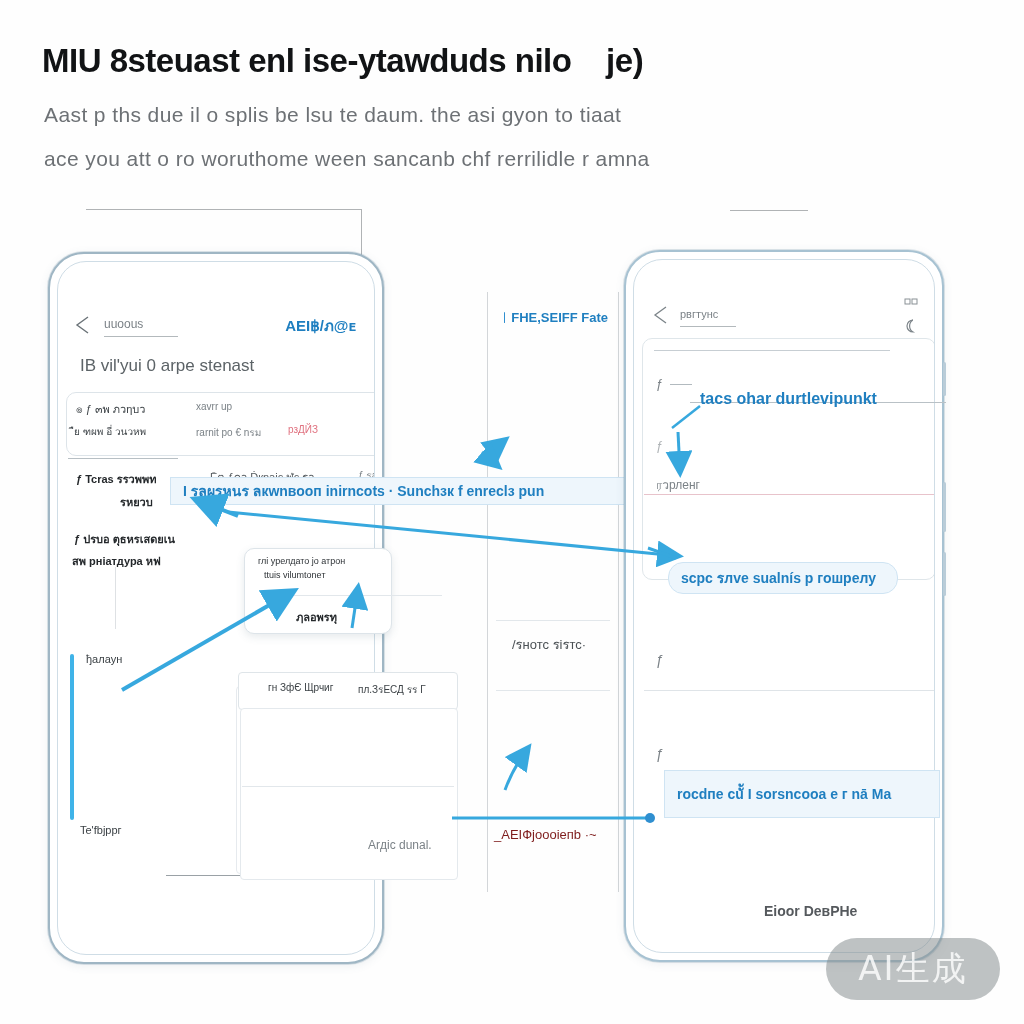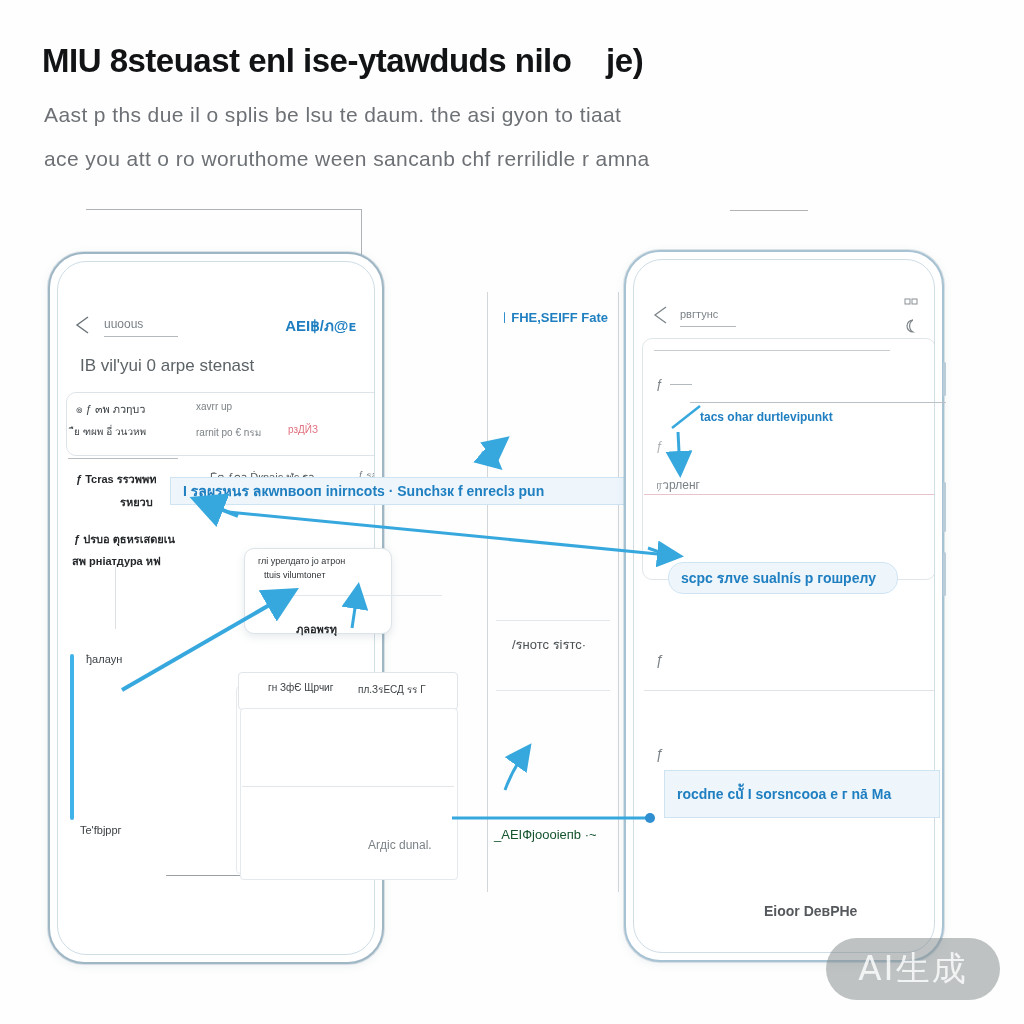--- a/index.html
+++ b/index.html
@@ -193,21 +193,21 @@
 
       </div>
     </div>
   </div>
 
   <div class="card shadow" style="left:244px; top:548px; width:146px; height:84px; background:#fff;">
   </div>
   <div class="blur-txt" style="left:258px; top:556px; font-size:9px; color:#2e3337;">глі урелдато јо  атрон</div>
   <div class="blur-txt" style="left:264px; top:570px; font-size:9px; color:#2e3337;">ttuis vilumtoneт</div>
   <div class="divider" style="left:292px; top:595px; width:150px;"></div>
-  <div class="blur-txt dark" style="left:296px; top:608px; font-size:11px;margin-top:12px;">ฦลอพรทุ</div>
+  <div class="blur-txt dark" style="left:296px; top:608px; font-size:11px;">ฦลอพรทุ</div>
 
   <div class="card flat" style="left:238px; top:672px; width:218px; height:36px; border-color:#dfe5e9;"></div>
   <div class="blur-txt" style="left:268px; top:682px; font-size:10px; color:#3b4145;">гн ЗфЄ Щрчиг</div>
   <div class="blur-txt" style="left:358px; top:682px; font-size:10px; color:#3b4145;">пл.ЗรЕСД รร Г</div>
 
   <div class="card flat" style="left:240px; top:708px; width:216px; height:170px; border-color:#e4e9ed;"></div>
   <div class="divider" style="left:242px; top:786px; width:212px;"></div>
   <div class="blur-txt muted" style="left:368px; top:838px; font-size:12px;">Arдic dunal.</div>
 
   <div class="rail rail-v" style="left:487px; top:292px; height:600px; background:#aeb5ba;"></div>
@@ -215,21 +215,21 @@
 
   <div class="banner-blue" style="left:492px; top:303px; width:128px; height:28px; font-size:13px; border:none; background:transparent;">
     <span style="display:inline-block;width:16px;height:11px;background:#2f8fd0;border-radius:2px;margin-right:6px;"></span>
     <span>FHE,SEIFF Fate</span>
   </div>
 
   <div class="divider" style="left:496px; top:620px; width:114px;"></div>
   <div class="blur-txt" style="left:500px; top:634px; font-size:13px; color:#4a5054;margin-left:12px;">/รнотс รіรтс·</div>
   <div class="divider" style="left:496px; top:690px; width:114px;"></div>
 
-  <div class="blur-txt" style="left:494px; top:827px; font-size:13px; color:#14532d;">_AEIФјоооiепb ·~</div>
+  <div class="blur-txt" style="left:494px; top:827px; font-size:13px; color:#7f1d1d;">_AEIФјоооiепb ·~</div>
 
   <div class="banner-blue" style="left:170px; top:477px; width:479px; height:28px; font-size:14px;">
     <span>I รลผรหนร ลкwnвооп inirncots  ·  Sunchзк f enreclз pun</span>
   </div>
 
   <div class="phone phone-outer" style="left:624px; top:250px; width:320px; height:712px; border-color:#a7c2d2;">
     <div class="speaker" style="left:48px; top:34px; width:40px;"></div>
     <div class="speaker" style="left:112px; top:34px; width:26px;"></div>
 
     <div class="phone-inner">
@@ -272,21 +272,21 @@
 
       </div>
     </div>
 
     <div class="sidebtn" style="right:-4px; top:110px; height:34px;"></div>
     <div class="sidebtn" style="right:-4px; top:230px; height:50px;"></div>
     <div class="sidebtn" style="right:-4px; top:300px; height:44px;"></div>
   </div>
 
   <div class="divider" style="left:690px; top:402px; width:256px; background:#b9c1c6;"></div>
-  <div class="blur-txt blue" style="left:700px; top:410px; font-size:12px; font-weight:bold;">tacs ohar durtlevipunkt</div>
+  <div class="blur-txt blue" style="left:700px; top:390px; font-size:16px; font-weight:bold;">tacs ohar durtlevipunkt</div>
 
   <div class="banner-blue" style="left:668px; top:562px; width:230px; height:32px; font-size:14px;border-radius:15px;">
     <span>scpc รлve sualnís р гошрелу</span>
   </div>
 
   <div class="banner-blue" style="left:664px; top:770px; width:276px; height:48px; font-size:14px;">
     <span>rocdпe cuัั І sorsncooa е г nā Мa</span>
   </div>
 
   <div class="blur-txt" style="left:764px; top:903px; font-size:14px; color:#55595d; font-weight:bold;">Еioor DeвРНe</div>

